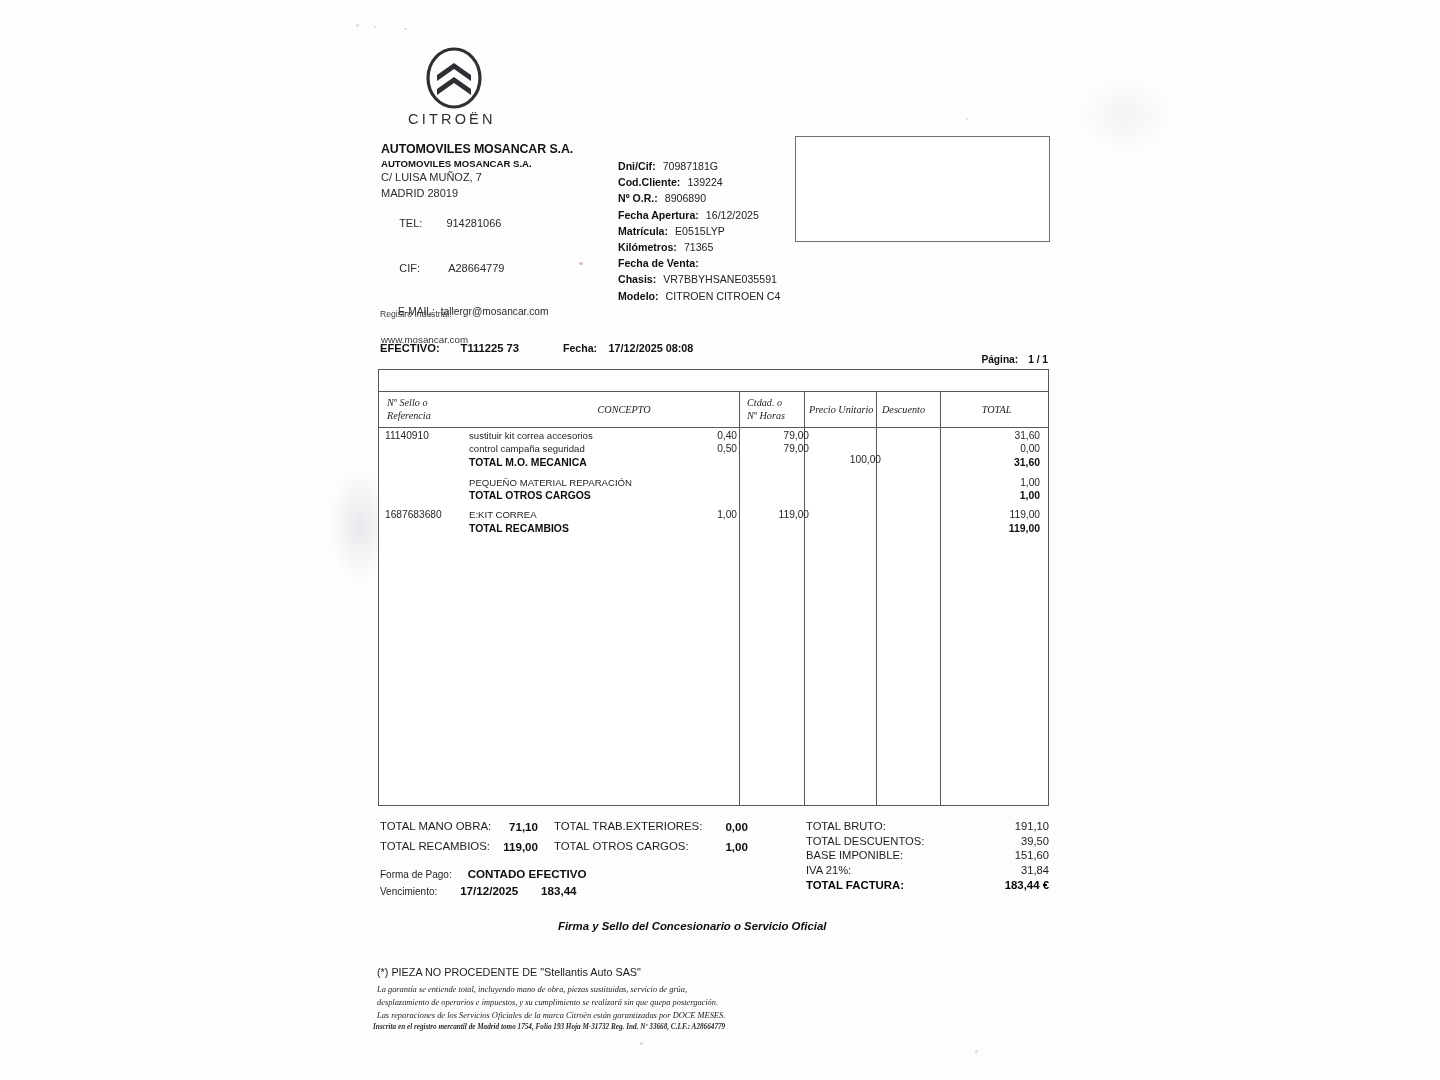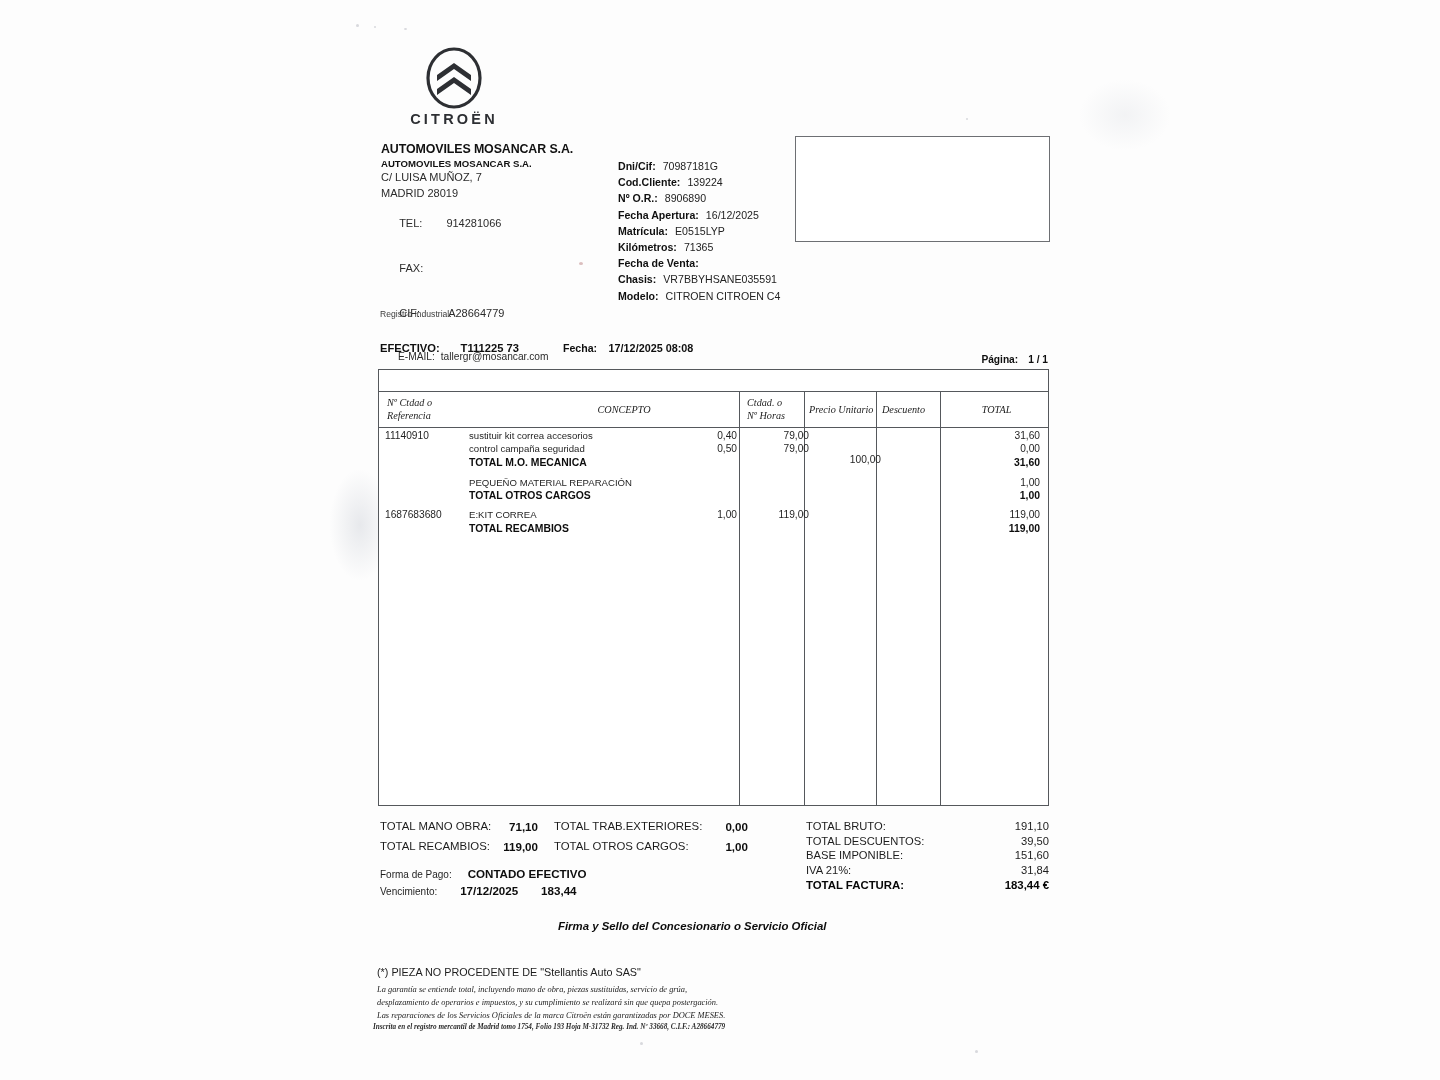--- a/index.html
+++ b/index.html
@@ -28,22 +28,21 @@
     background: radial-gradient(ellipse at center, rgba(185,190,200,0.32) 0%, rgba(255,255,255,0) 72%);
     pointer-events: none;
   }
 
   
   .logo-wrap {
     position: absolute;
     left: 408px;
     top: 47px;
     width: 92px;
-    text-align: center;
-    font-weight: bold;
+    text-align: left;
   }
   .logo-mark { width: 60px; height: 62px; display: block; margin: 0 auto; }
   .logo-word {
     font-size: 14.5px;
     letter-spacing: 3.2px;
     color: #2d2f33;
     margin-top: 2px;
     font-family: "Liberation Sans", sans-serif;
   }
 
@@ -209,23 +208,20 @@
 
   <div class="seller">
     <div class="name-big">AUTOMOVILES MOSANCAR S.A.</div>
     <div class="name-sm">AUTOMOVILES MOSANCAR S.A.</div>
     <div class="ln">C/ LUISA MUÑOZ, 7</div>
     <div class="ln">MADRID 28019</div>
     <div class="ln">
       <span>TEL:</span><span style="display:inline-block;width:24px;"></span><span>914281066</span>
     </div>
     <div class="ln">
-      <span>FAX:</span><span></span>
-    </div>
-    <div class="ln">
       <span>CIF:</span><span style="display:inline-block;width:28px;"></span><span>A28664779</span>
     </div>
     <div class="ln small">
       <span>E-MAIL:</span><span style="display:inline-block;width:6px;"></span><span>tallergr@mosancar.com</span>
     </div>
     <div class="ln web">www.mosancar.com</div>
   </div>
 
   <div class="fields">
     <div class="field-row">
@@ -288,21 +284,21 @@
     <div class="tbl-band"></div>
 
     <div class="tbl-head">
       <div class="col-sep" style="left:360px;height:100%;"></div>
       <div class="col-sep" style="left:425px;height:100%;"></div>
       <div class="col-sep" style="left:497px;height:100%;"></div>
       <div class="col-sep" style="left:561px;height:100%;"></div>
 
       <div class="hcell two" style="left:8px;width:110px;">
         <div>
-          <div>Nº Ctdad o</div>
+          <div>Nº Sello o</div>
           <div>Referencia</div>
         </div>
       </div>
       <div class="hcell center" style="left:150px;width:190px;">CONCEPTO</div>
       <div class="hcell two" style="left:368px;width:58px;">
         <div>
           <div>Ctdad. o</div>
           <div>Nº Horas</div>
         </div>
       </div>

